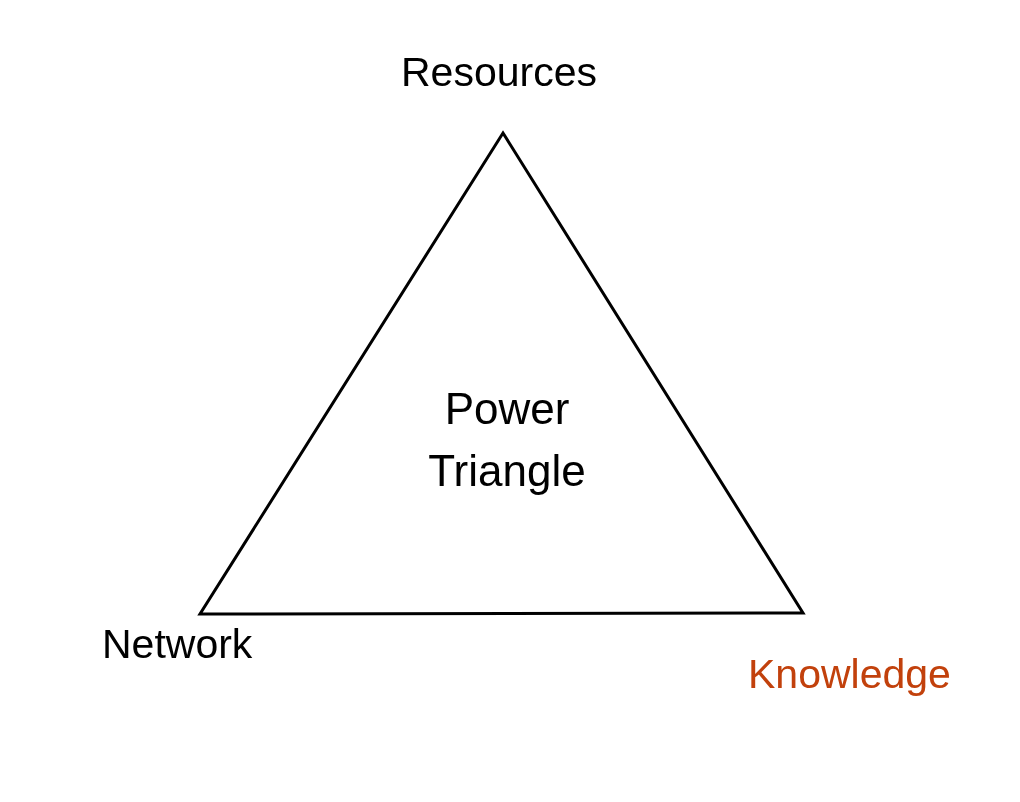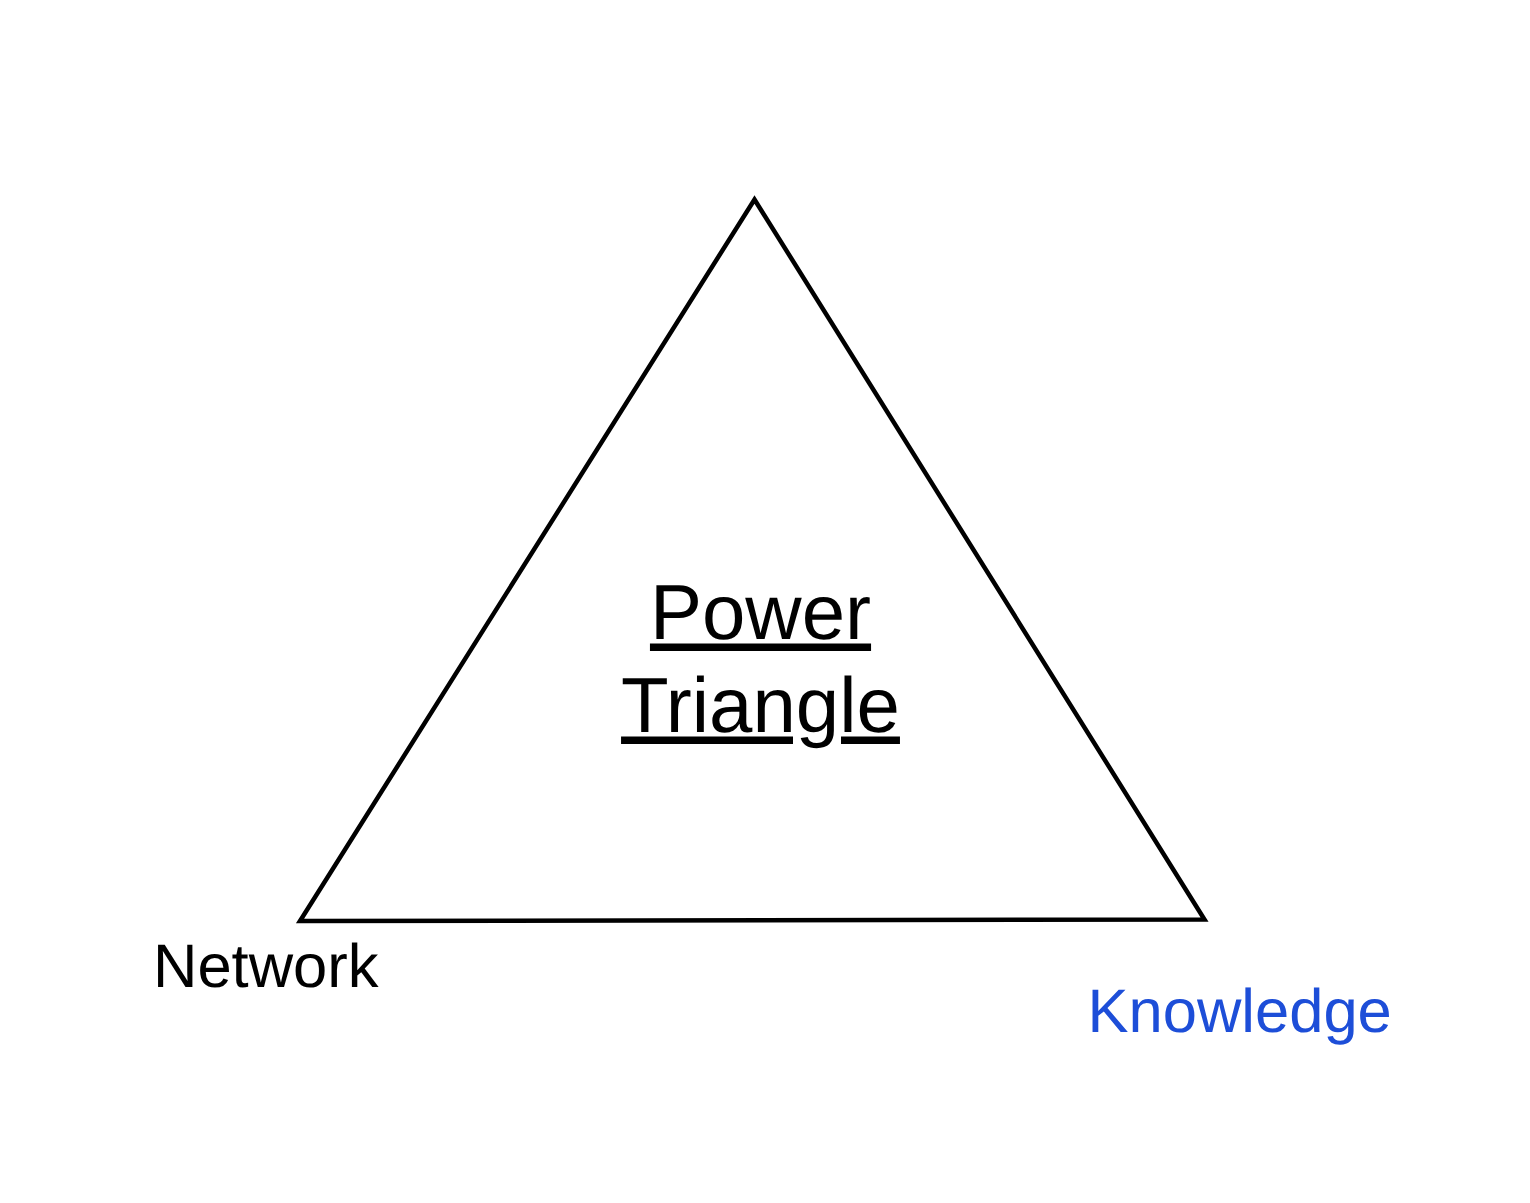--- a/index.html
+++ b/index.html
@@ -35,37 +35,37 @@
   }
   .label-br {
     left: 725px;
     top: 650px;
   }
   .center-label {
     position: absolute;
     left: 507px;
     top: 378px;
     transform: translateX(-50%);
-    font-size: 52px;
+    font-size: 44px;
     line-height: 62px;
     text-align: center;
     white-space: pre-line;
-    text-decoration: underline;
   }
 </style>
 </head>
 <body>
 
 <div class="canvas" style="background-color: rgb(255, 255, 255);">
 
   <svg class="triangle-svg" width="1020" height="802" viewBox="0 0 1020 802" aria-hidden="true">
     <polygon points="503,133 803,613 200,614" fill="none" stroke-width="3" stroke-linejoin="miter" stroke="#000000"></polygon>
   </svg>
 
+  <div class="vertex-label label-top" style="color: rgb(0, 0, 0);">Resources</div>
 
   <div class="vertex-label label-bl" style="color: rgb(0, 0, 0);">Network</div>
 
-  <div class="vertex-label label-br" style="color: #1d4ed8;">Knowledge</div>
+  <div class="vertex-label label-br" style="color: #c2410c; margin-left: 23px;">Knowledge</div>
 
   <div class="center-label" style="color: rgb(0, 0, 0);">Power
 Triangle</div>
 
 </div>
 
 </body></html>

